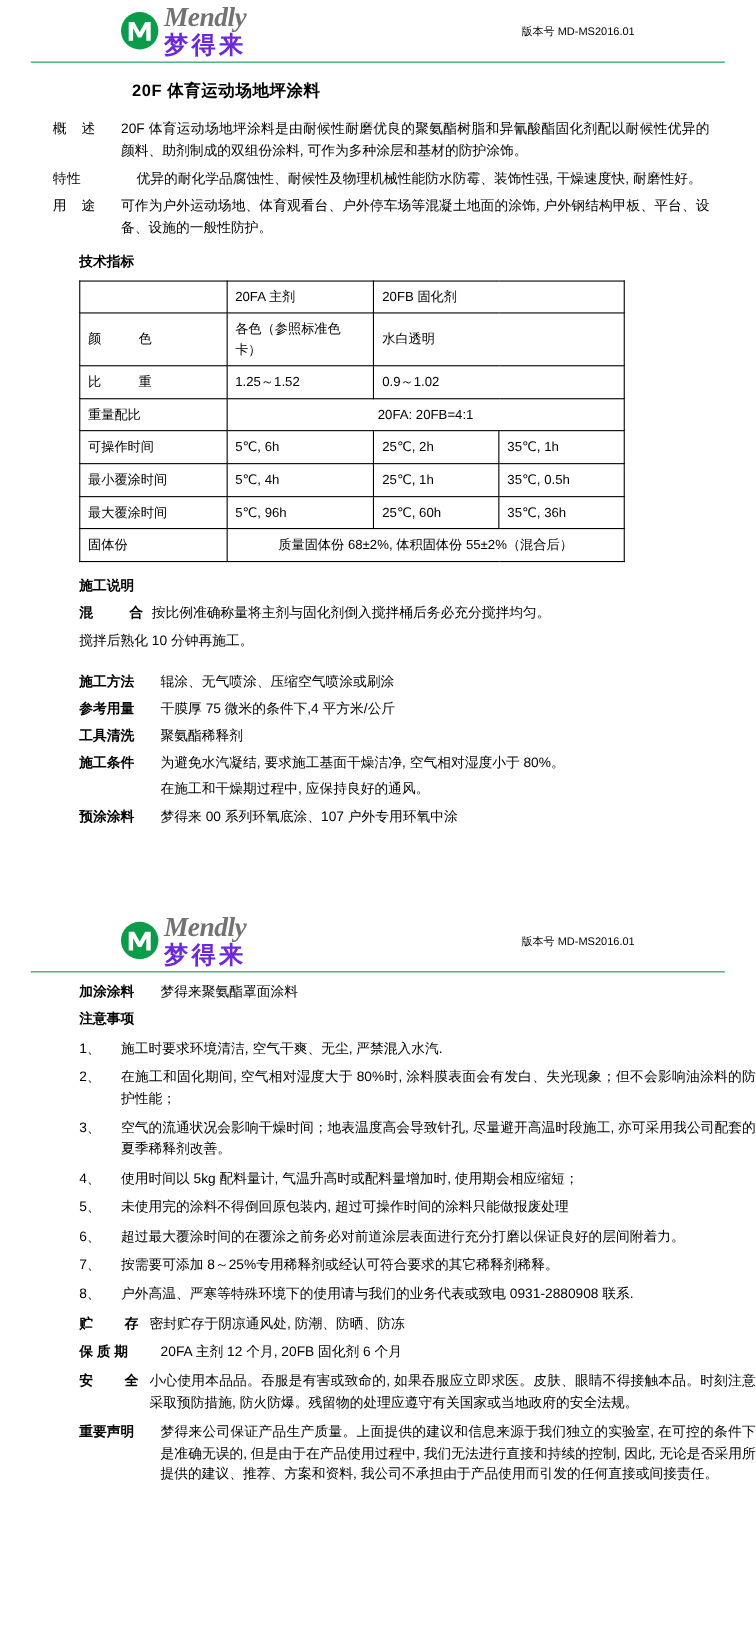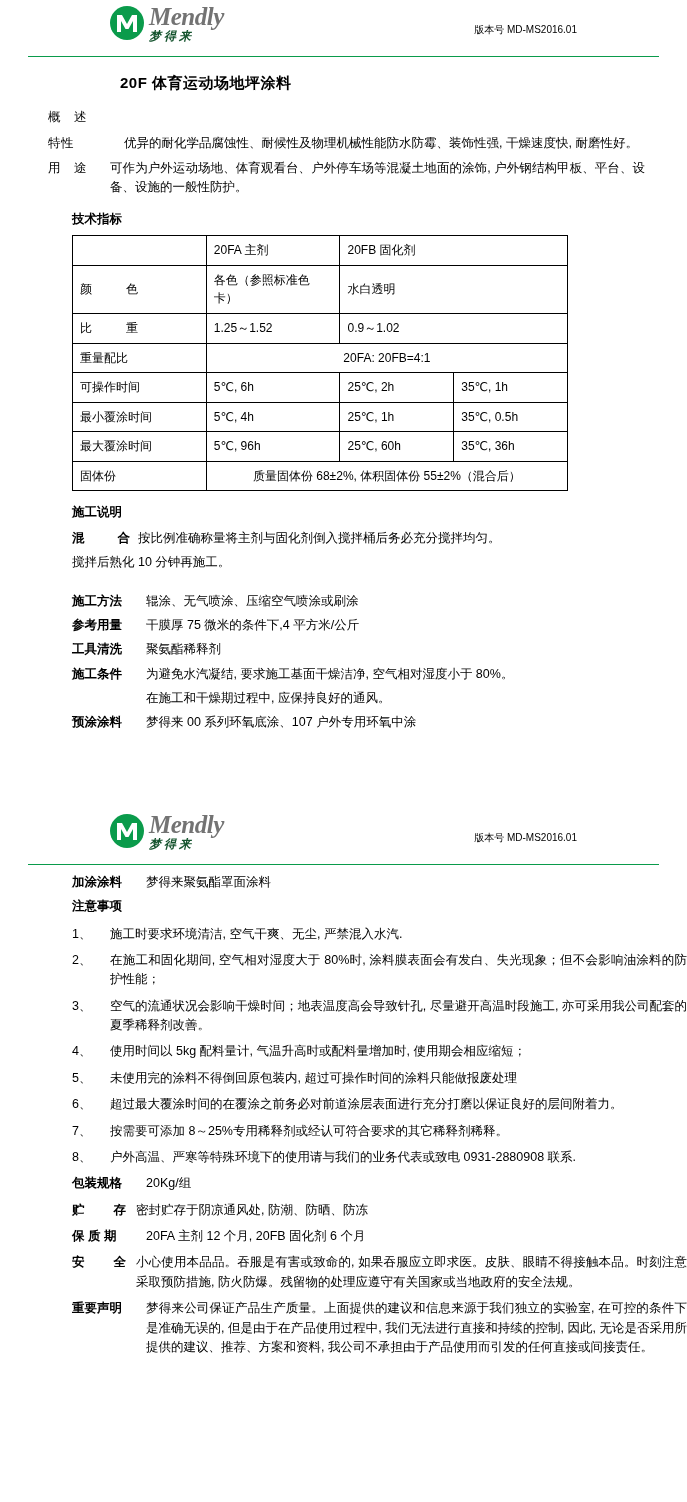--- a/index.html
+++ b/index.html
@@ -44,26 +44,25 @@
     font-family: "Liberation Serif", "DejaVu Serif", serif;
     font-weight: bold;
     font-style: italic;
     font-size: 25px;
     color: #737373;
     letter-spacing: -0.5px;
     display: block;
   }
   .logo-text .cn {
     display: block;
-    font-size: 12px;
-    font-weight: bold;
-    color: #14532d;
+    font-size: 22px;
+    font-weight: bold;
+    color: #6d28d9;
     letter-spacing: 3px;
     margin-top: 1px;
-    font-style: italic;
   }
   .version {
     position: absolute;
     right: 110px;
     top: 22px;
     font-size: 10px;
     color: #000;
   }
   .rule {
     border-top: 1.6px solid #0a9b4b;
@@ -197,20 +196,21 @@
     </div>
     <div class="version">版本号 MD-MS2016.01</div>
   </div>
   <div class="rule"></div>
 
   <div class="content">
     <div class="doc-title">20F 体育运动场地坪涂料</div>
 
     <div class="row">
       <div class="lbl">概　述</div>
+      <div class="val">20F 体育运动场地坪涂料是由耐候性耐磨优良的聚氨酯树脂和异氰酸酯固化剂配以耐候性优异的颜料、助剂制成的双组份涂料, 可作为多种涂层和基材的防护涂饰。</div>
     </div>
 
     <div class="row">
       <div class="lbl">特性</div>
       <div class="val indent">优异的耐化学品腐蚀性、耐候性及物理机械性能防水防霉、装饰性强, 干燥速度快, 耐磨性好。</div>
     </div>
 
     <div class="row">
       <div class="lbl">用　途</div>
       <div class="val">可作为户外运动场地、体育观看台、户外停车场等混凝土地面的涂饰, 户外钢结构甲板、平台、设备、设施的一般性防护。</div>
@@ -368,24 +368,20 @@
   <div class="note">
     <div class="num">7、</div>
     <div class="txt j">按需要可添加 8～25%专用稀释剂或经认可符合要求的其它稀释剂稀释。</div>
   </div>
   <div class="note">
     <div class="num">8、</div>
     <div class="txt j">户外高温、严寒等特殊环境下的使用请与我们的业务代表或致电 0931-2880908 联系.</div>
   </div>
 
   <div class="tail-row">
-    <div class="tk">包装规格</div>
-    <div class="tv">20Kg/组</div>
-  </div>
-  <div class="tail-row">
     <div class="tk sp">
         <span>贮</span>
         <span>存</span>
       </div>
     <div class="tv">密封贮存于阴凉通风处, 防潮、防晒、防冻</div>
   </div>
   <div class="tail-row">
     <div class="tk">保 质 期</div>
     <div class="tv">20FA 主剂 12 个月, 20FB 固化剂 6 个月</div>
   </div>

